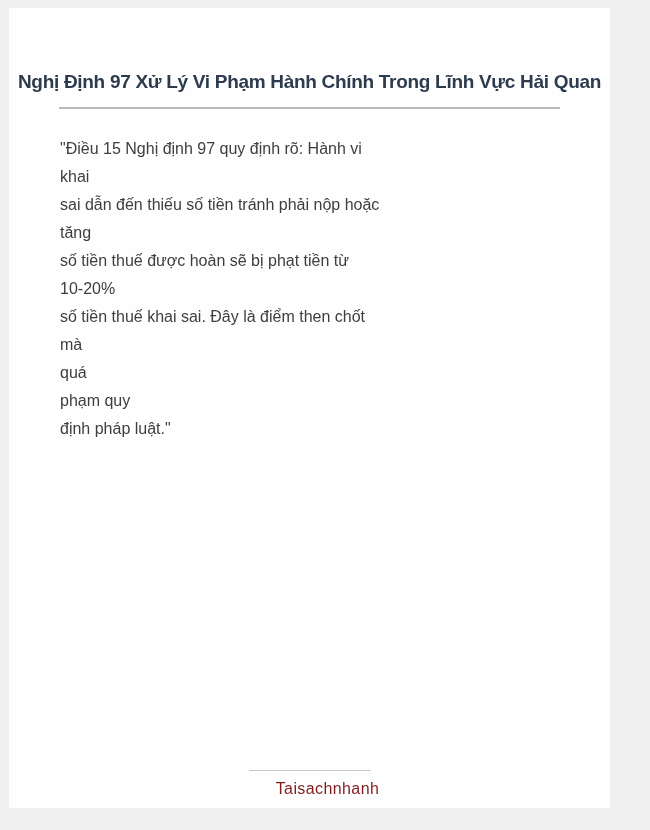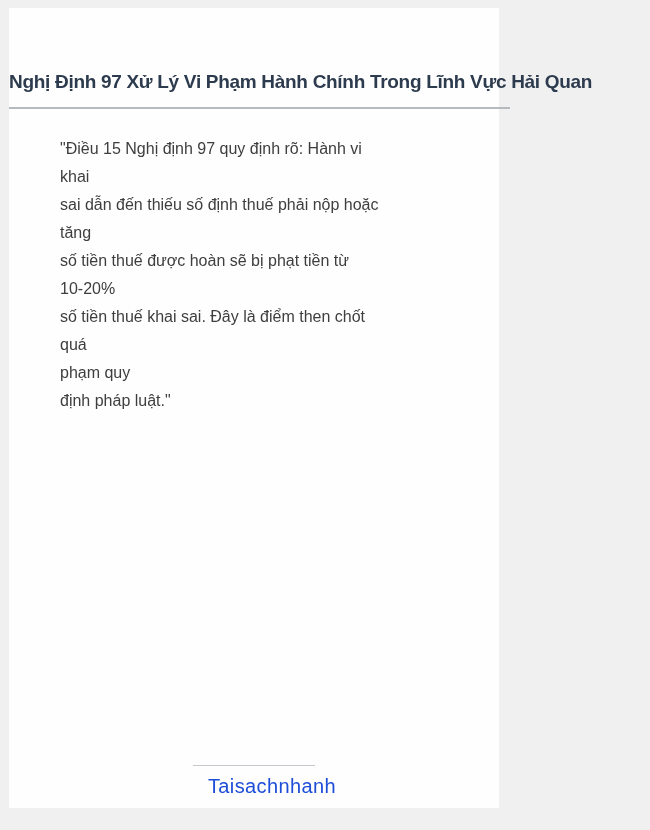--- a/index.html
+++ b/index.html
@@ -10,21 +10,21 @@
   }
   body {
     background: #f0f0f1;
     position: relative;
     overflow: hidden;
   }
   .document-card {
     position: absolute;
     left: 9px;
     top: 8px;
-    width: 490px;
+    width: 601px;
     height: 800px;
     background: #fefefe;
   }
   .page-title {
     margin-top: 63px;
     text-align: center;
     white-space: nowrap;
     font-size: 19px;
     font-weight: 600;
     letter-spacing: -0.3px;
@@ -52,43 +52,44 @@
     right: 0;
     text-align: center;
   }
   .footer-divider {
     width: 122px;
     height: 1px;
     background: #c4c8cc;
     margin: 0 auto 9px auto;
   }
   .footer-brand {
-    font-size: 20px;
+    font-size: 16px;
     letter-spacing: 0.4px;
-    color: #1d4ed8;
+    color: #7f1d1d;
     margin-left: 36px;
   }
 </style>
 </head>
 <body>
 
 <div class="document-card">
 
   <h1 class="page-title">Nghị Định 97 Xử Lý Vi Phạm Hành Chính Trong Lĩnh Vực Hải Quan</h1>
 
   <div class="title-divider"></div>
 
   <div class="quote-paragraph">
     <div class="quote-line">"Điều 15 Nghị định 97 quy định rõ: Hành vi</div>
     <div class="quote-line">khai</div>
-    <div class="quote-line">sai dẫn đến thiếu số định thuế phải nộp hoặc</div>
+    <div class="quote-line">sai dẫn đến thiếu số tiền tránh phải nộp hoặc</div>
     <div class="quote-line">tăng</div>
     <div class="quote-line">số tiền thuế được hoàn sẽ bị phạt tiền từ</div>
     <div class="quote-line">10-20%</div>
     <div class="quote-line">số tiền thuế khai sai. Đây là điểm then chốt</div>
+    <div class="quote-line">mà</div>
     <div class="quote-line">quá</div>
     <div class="quote-line">phạm quy</div>
     <div class="quote-line">định pháp luật."</div>
   </div>
 
   <div class="card-footer">
     <div class="footer-divider"></div>
     <div class="footer-brand">Taisachnhanh</div>
   </div>
 

